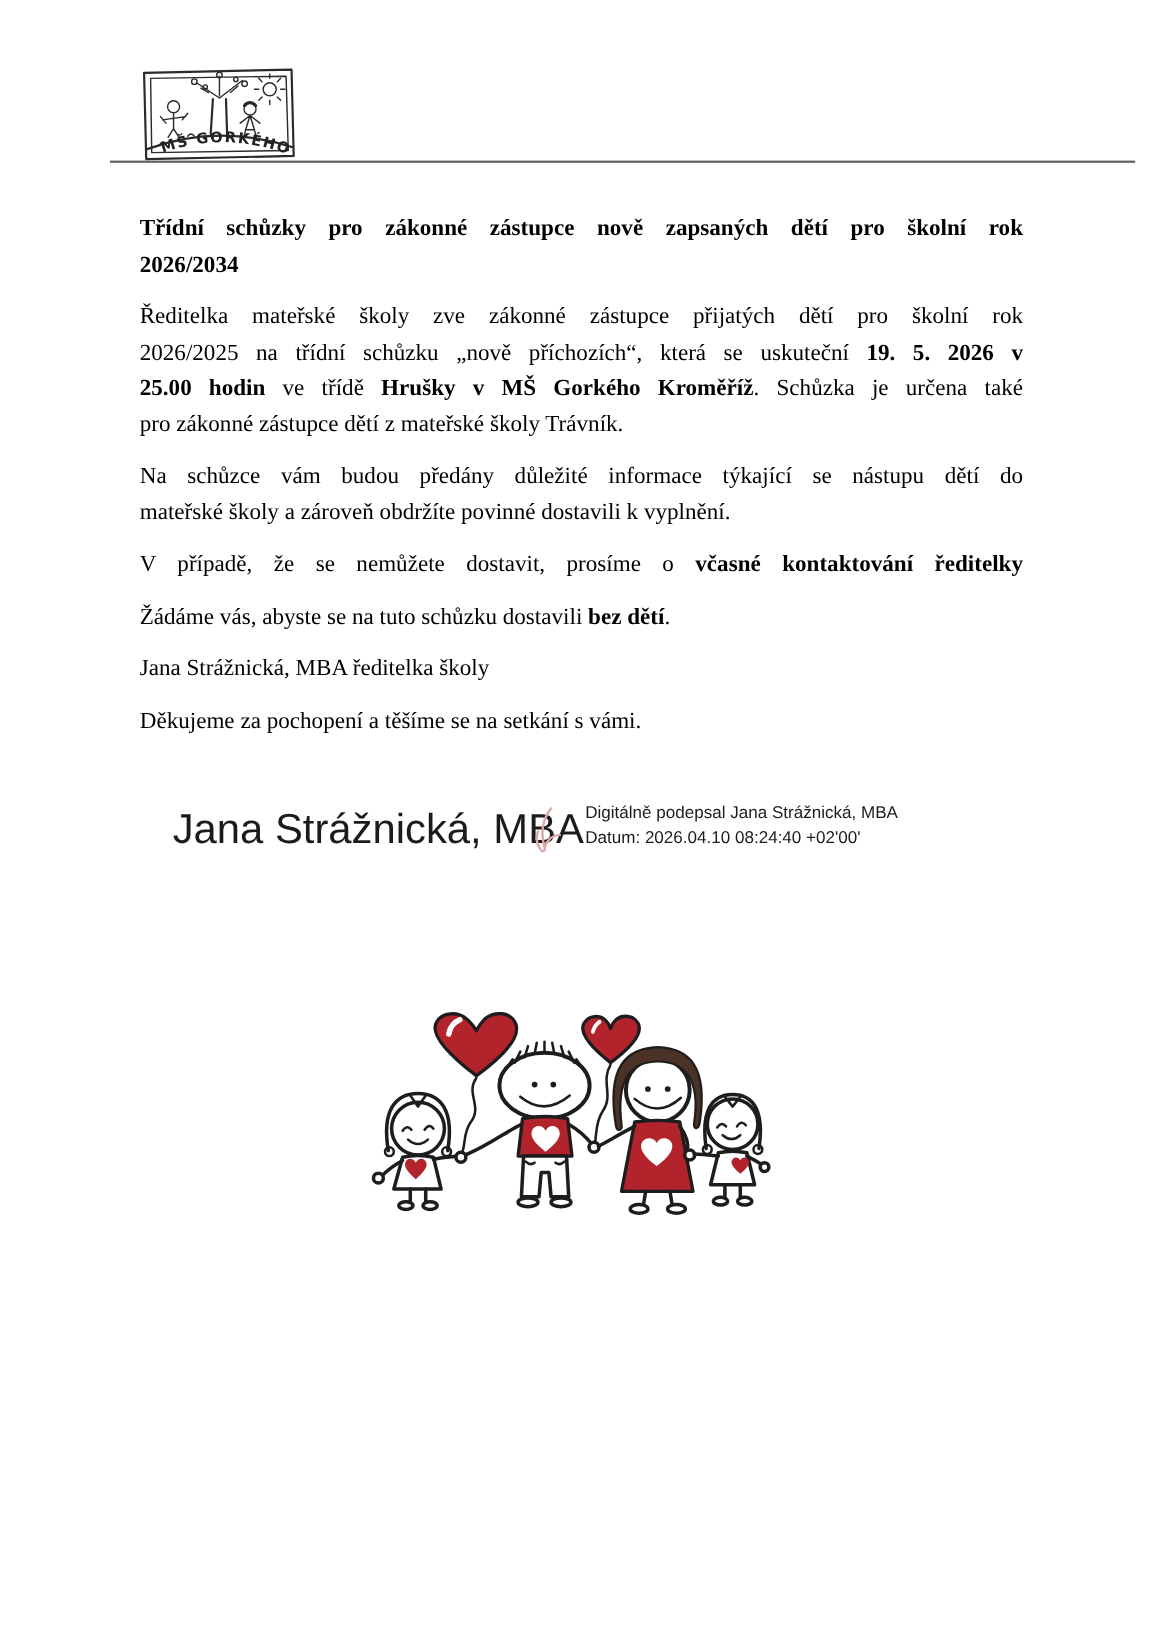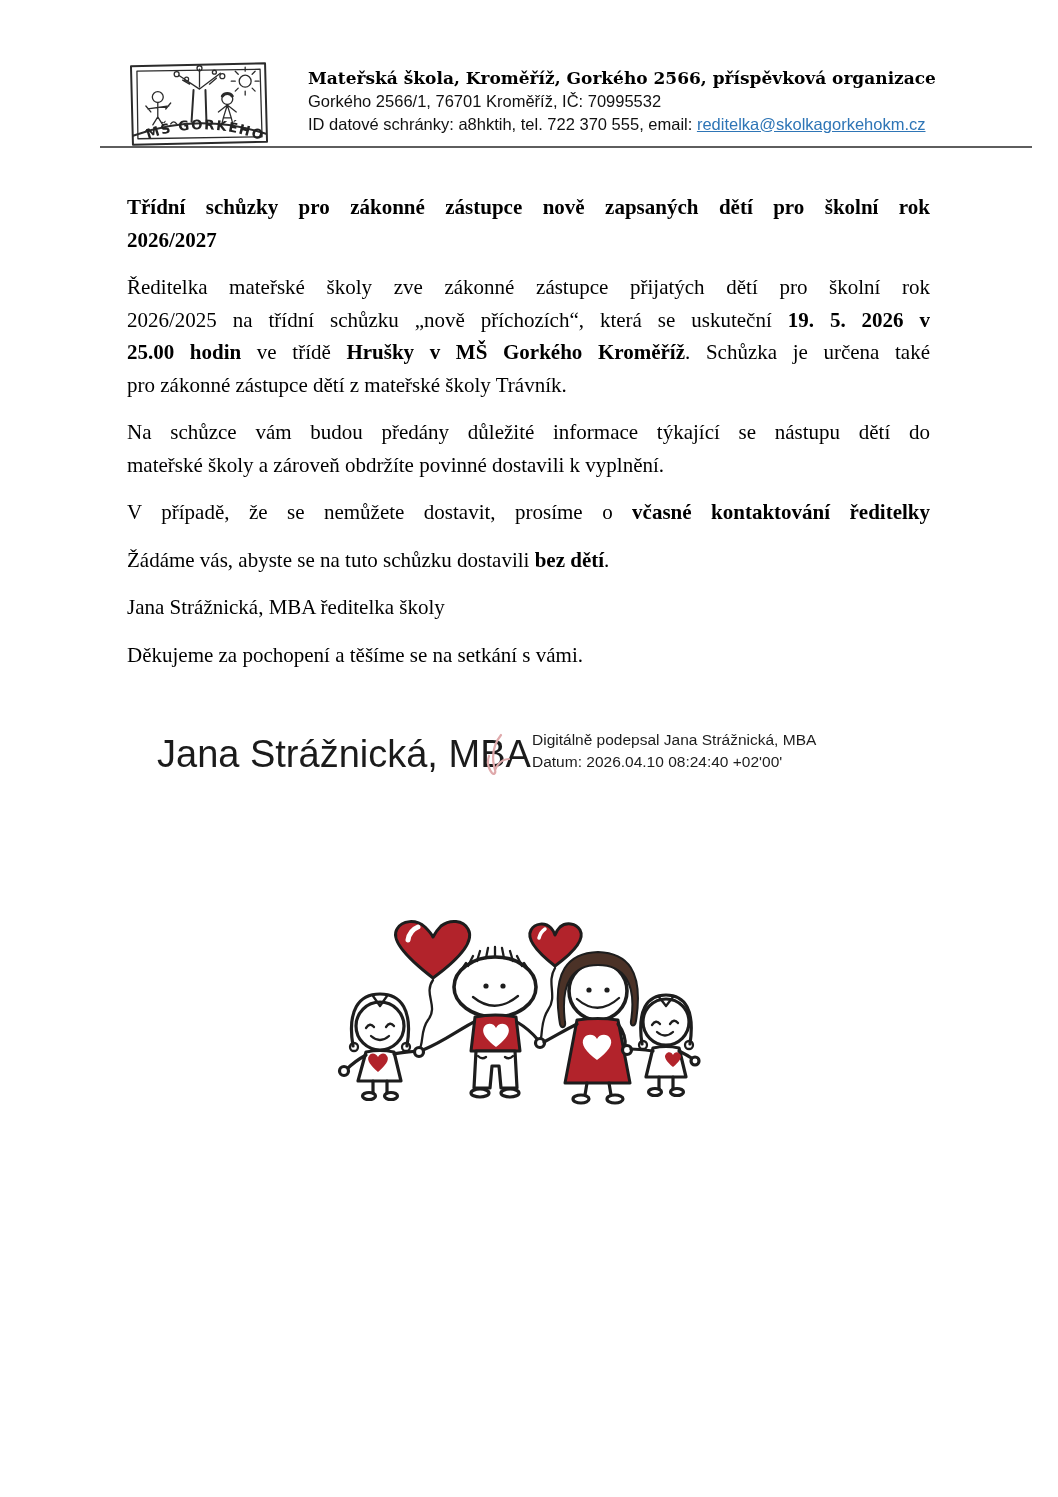--- a/index.html
+++ b/index.html
@@ -75,31 +75,26 @@
       <path class="ink thin" d="M101,45 L97,58 L105,58 Z M101,45 L92,52 M101,45 L110,52 M97,58 L95,66 M105,58 L107,66"></path>
     </g>
     <g>
       <path class="ink" d="M6,76 Q72,52 140,74"></path>
       <path class="ink thin" d="M18,72 q3,-4 6,0 M116,70 q3,-4 6,0 M44,64 q3,-4 6,0"></path>
     </g>
     <path id="hillArc" d="M14,82 Q72,58 134,80" fill="none" stroke="none"></path>
     <text><textPath href="#hillArc" startOffset="6%">MŠ GORKÉHO</textPath></text>
   </svg>
 
-  <div class="hmast">
-    <div class="h1">Mateřská škola, Kroměříž, Gorkého 2566, příspěvková organizace</div>
-    <div class="h2">Gorkého 2566/1, 76701 Kroměříž, IČ: 70995532</div>
-    <div class="h3"><span>ID datové schránky: a8hktih, tel. 722 370 555, email: </span><a href="#">reditelka@skolkagorkehokm.cz</a></div>
-  </div>
   <div class="hrule"></div>
 
   <main class="body-text">
     <div class="para title">
         <div class="tline"><span class="b">Třídní schůzky pro zákonné zástupce nově zapsaných dětí pro školní rok</span></div>
-        <div class="tline tlast"><span class="b">2026/2027</span></div>
+        <div class="tline tlast"><span class="b">2026/2034</span></div>
       </div>
     <div class="para">
         <div class="tline"><span>Ředitelka mateřské školy zve zákonné zástupce přijatých dětí pro školní rok</span></div>
         <div class="tline"><span>2026/2025 na třídní schůzku „nově příchozích“, která se uskuteční </span><span class="b">19. 5. 2026 v</span></div>
         <div class="tline"><span class="b">25.00 hodin</span><span> ve třídě </span><span class="b">Hrušky v MŠ Gorkého Kroměříž</span><span>. Schůzka je určena také</span></div>
         <div class="tline tlast"><span>pro zákonné zástupce dětí z mateřské školy Trávník.</span></div>
       </div>
     <div class="para">
         <div class="tline"><span>Na schůzce vám budou předány důležité informace týkající se nástupu dětí do</span></div>
         <div class="tline tlast"><span>mateřské školy a zároveň obdržíte povinné dostavili k vyplnění.</span></div>

